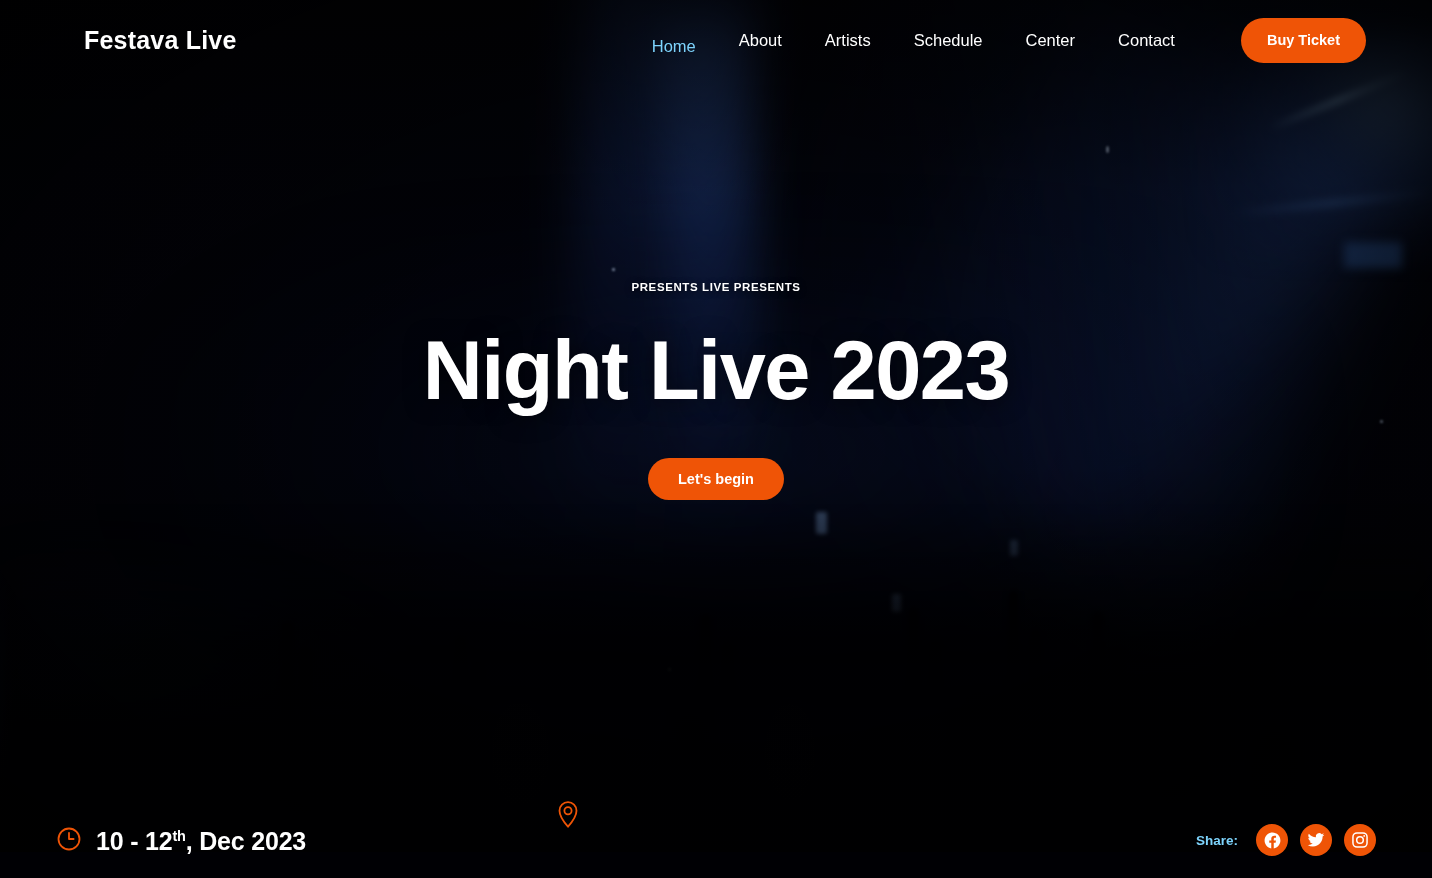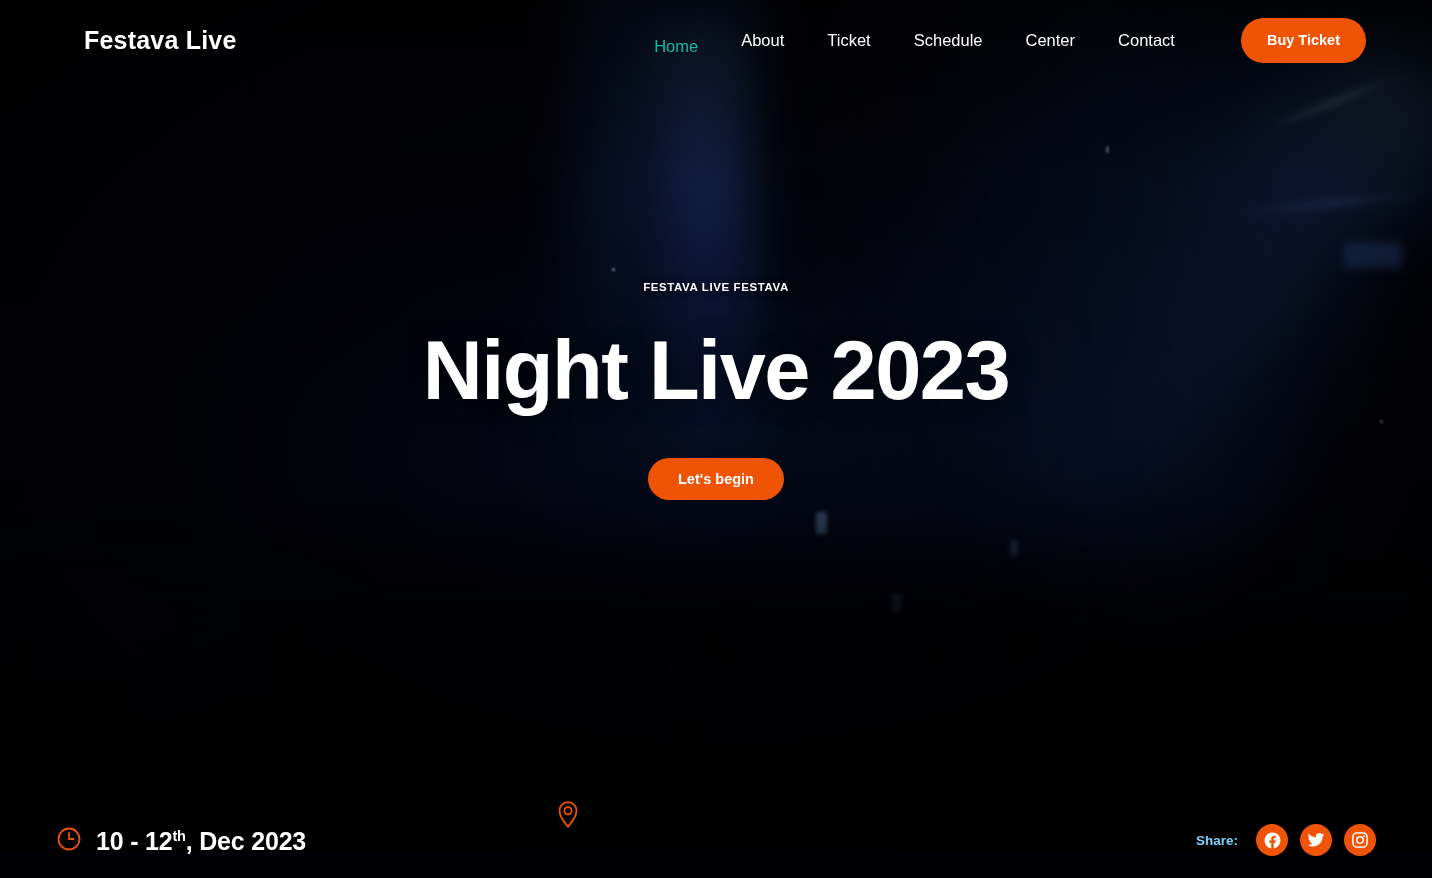--- a/index.html
+++ b/index.html
@@ -247,21 +247,21 @@
   }
   .nav-item {
     color: #ffffff;
     font-size: 16.5px;
     font-weight: 400;
     padding: 8px 0;
     margin: 0 43px 0 0;
     cursor: pointer;
     white-space: nowrap;
   }
-  .nav-item.active { color: #14b8a6; margin-top: 12px; }
+  .nav-item.active { color: #7dd3fc; margin-top: 12px; }
   .nav-item:last-of-type { margin-right: 66px; }
 
   .btn-ticket {
     background: #ef5406;
     color: #ffffff;
     font-size: 14.5px;
     font-weight: 700;
     border: none;
     border-radius: 30px;
     padding: 0 26px;
@@ -429,30 +429,30 @@
     <div class="crowd"></div>
     <div class="vignette"></div>
   </div>
 
   <header class="header">
     <div class="logo">Festava Live</div>
 
     <nav class="nav">
       <a class="nav-item active">Home</a>
       <a class="nav-item">About</a>
-      <a class="nav-item">Ticket</a>
+      <a class="nav-item">Artists</a>
       <a class="nav-item">Schedule</a>
       <a class="nav-item">Center</a>
       <a class="nav-item">Contact</a>
       <button class="btn-ticket">Buy Ticket</button>
     </nav>
   </header>
 
   <section class="hero">
-    <div class="eyebrow">FESTAVA LIVE FESTAVA</div>
+    <div class="eyebrow">PRESENTS LIVE PRESENTS</div>
     <h1 class="hero-title">Night Live 2023</h1>
     <button class="btn-begin">Let's begin</button>
   </section>
 
   <footer class="infobar">
 
     <div class="info-block info-date">
       <span class="icon-ring">
         <svg width="26" height="26" viewBox="0 0 26 26" fill="none">
           <circle cx="13" cy="13" r="10.5" stroke="#ef5406" stroke-width="1.8"></circle>

